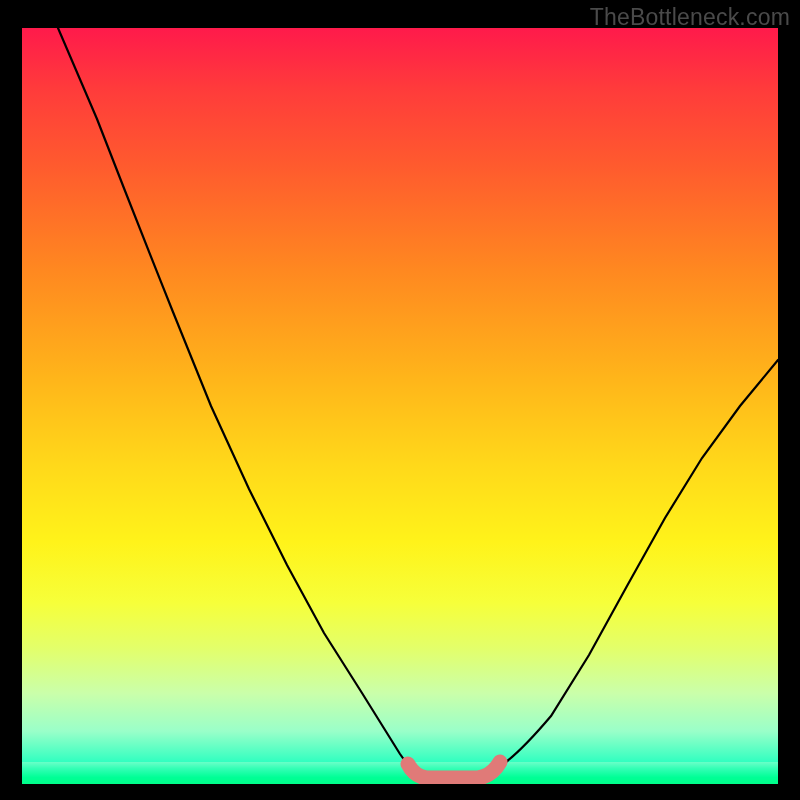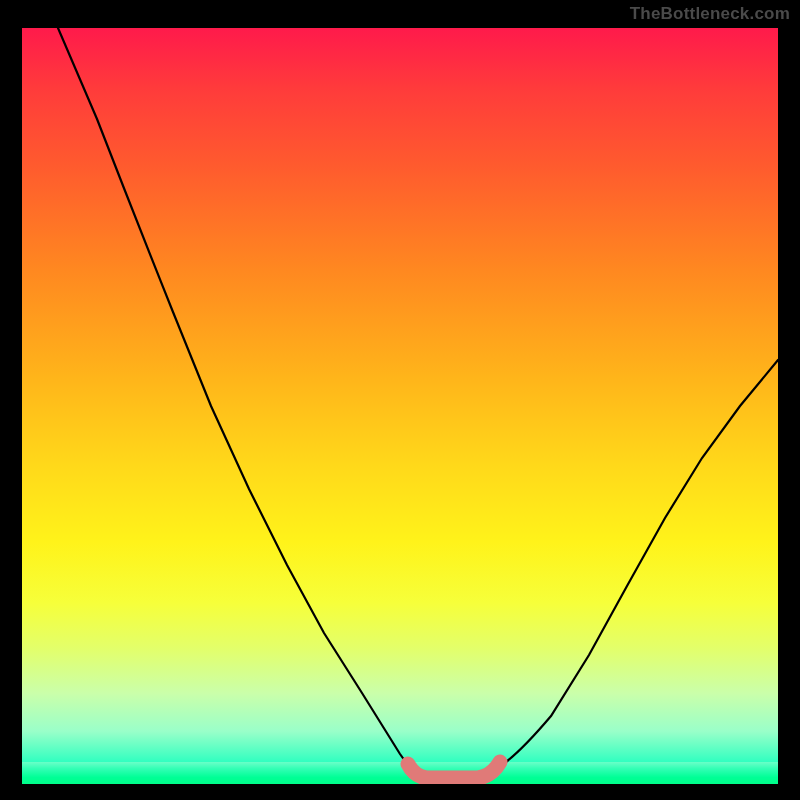--- a/index.html
+++ b/index.html
@@ -15,22 +15,22 @@
     position: relative;
     width: 800px;
     height: 800px;
     background: #000;
   }
   .watermark {
     position: absolute;
     top: 4px;
     right: 10px;
     color: #4a4a4a;
-    font-size: 17px;
-    font-weight: 700;
+    font-size: 23px;
+    font-weight: 400;
     letter-spacing: 0.2px;
     z-index: 10;
   }
   .plot {
     position: absolute;
     left: 22px;
     top: 28px;
     width: 756px;
     height: 756px;
     background: linear-gradient(to bottom,

